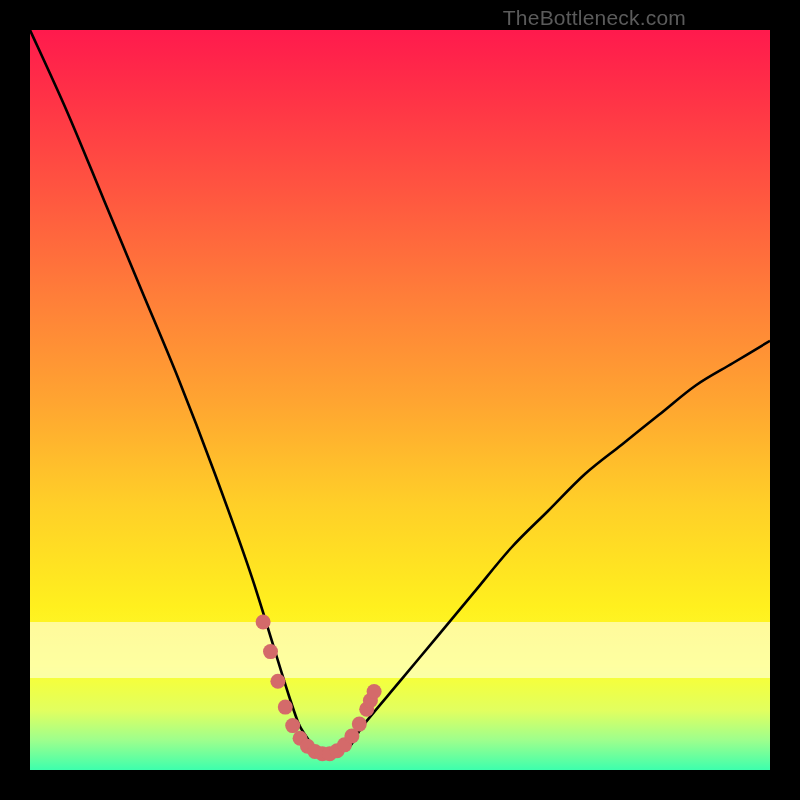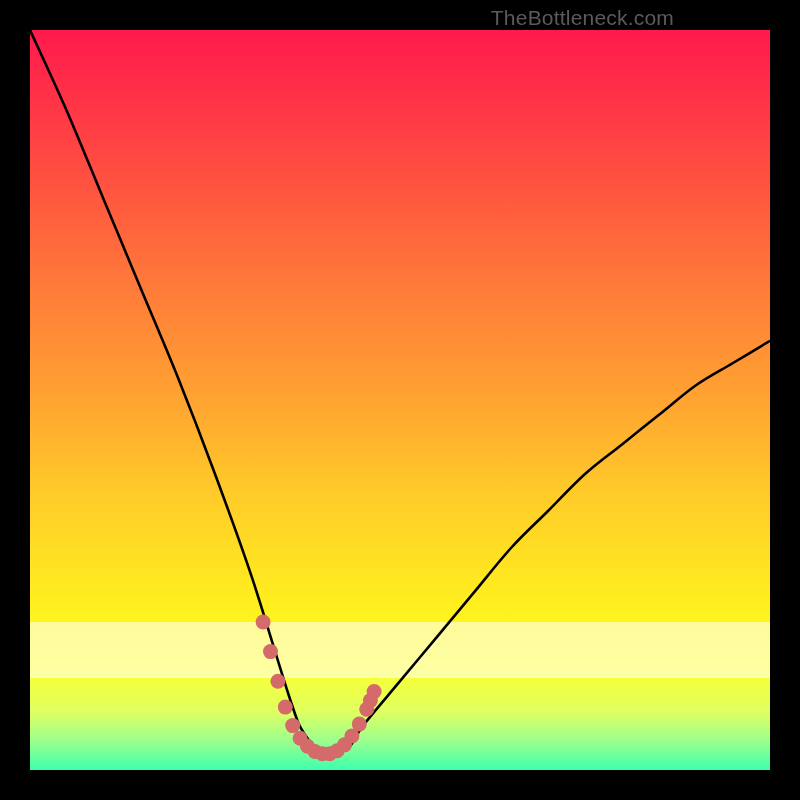--- a/index.html
+++ b/index.html
@@ -11,20 +11,21 @@
     overflow: hidden;
     font-family: Arial, Helvetica, sans-serif;
   }
   .frame {
     position: absolute;
     top: 0;
     left: 0;
     width: 688px;
     height: 800px;
     background: #000;
+    padding-left: 12px;
   }
   .plot-area {
     position: absolute;
     top: 30px;
     left: 30px;
     width: 740px;
     height: 740px;
   }
   .gradient {
     position: absolute;

